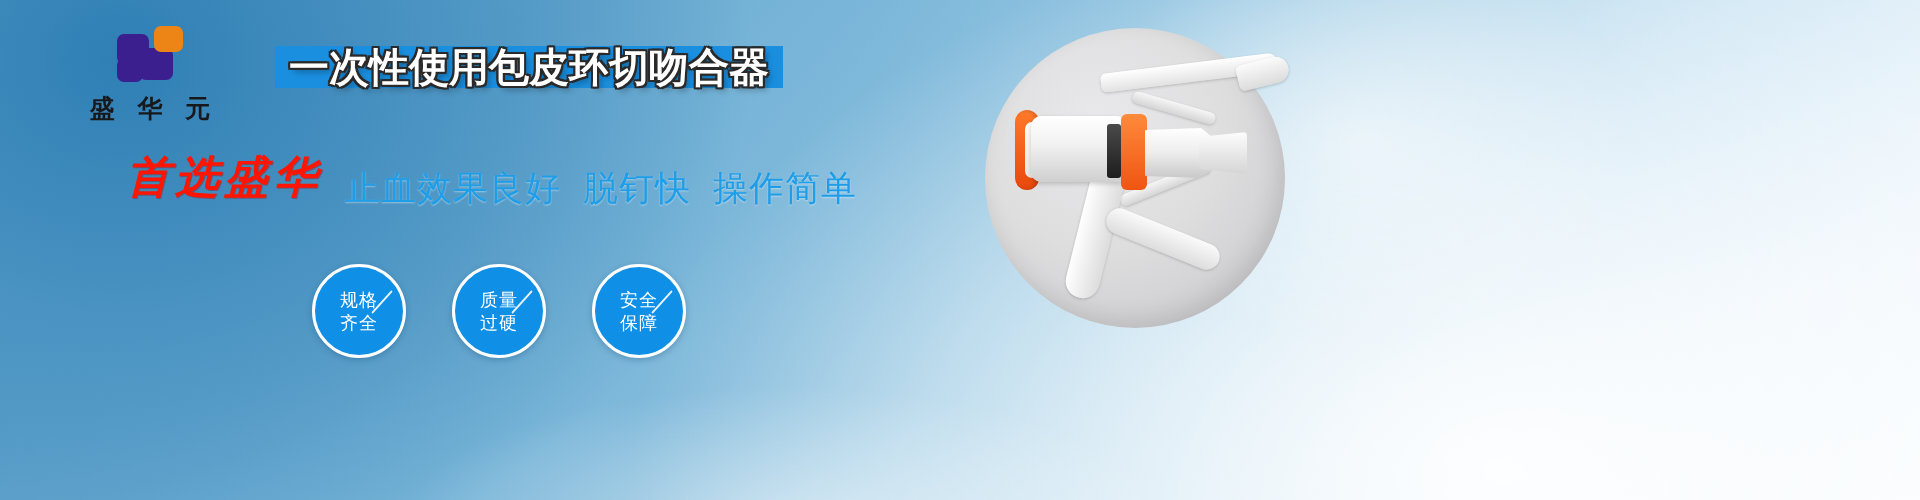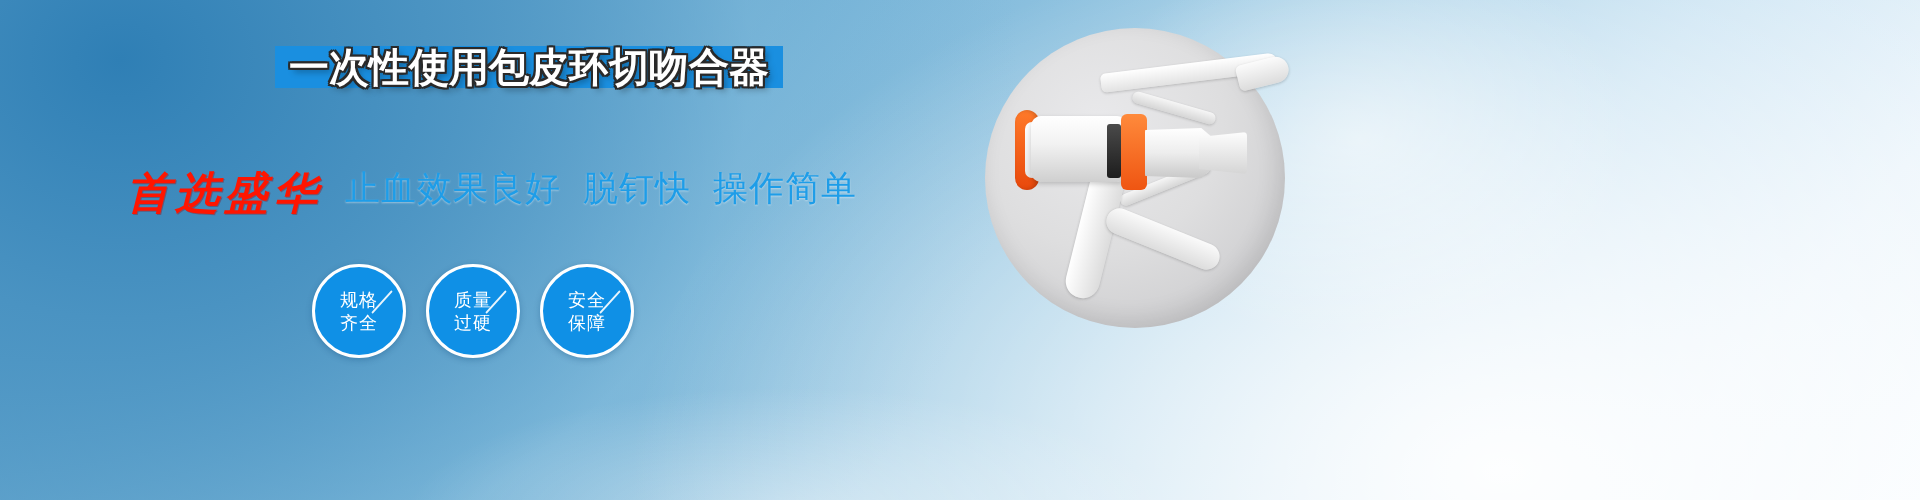--- a/index.html
+++ b/index.html
@@ -65,21 +65,21 @@
     font-weight:700;
     font-size:44px;
     line-height:54px;
     letter-spacing:5px;
     font-family:"DejaVu Serif","Liberation Serif",serif;
     font-style:italic;
     text-shadow:1px 1px 0 rgba(160,0,0,0.35);
     white-space:nowrap;
   }
   .calli-line.l1 { margin-left:6px; }
-  .calli-line.l2 { margin-left:104px;margin-top:16px; }
+  .calli-line.l2 { margin-left:104px; }
 
   
   #title-bar {
     position:absolute; left:275px; top:46px;
     height:42px;
     padding:0 14px;
     background:#1a8fe0;
     display:flex; align-items:center;
   }
   #title-text {
@@ -106,21 +106,21 @@
     font-weight:400;
     letter-spacing:1px;
     white-space:nowrap;
     font-family:Liberation Mono, monospace;
     text-shadow:0 1px 2px rgba(255,255,255,0.45);
   }
 
   
   #badges {
     position:absolute; left:312px; top:264px;
-    display:flex; gap:20px;
+    display:flex; gap:46px;
   }
   .badge {
     position:relative;
     width:94px; height:94px;
     border-radius:50%;
     background:#0f90e6;
     border:3px solid #ffffff;
     box-shadow:0 2px 6px rgba(0,60,110,0.28);
     display:flex; flex-direction:column;
     align-items:center; justify-content:center;
@@ -256,20 +256,29 @@
   }
 </style>
 </head>
 <body>
 
 <div id="banner">
 
   <div id="glow-top-right"></div>
   <div id="glow-bottom"></div>
 
+  <div id="logo-block">
+    <div id="logo-mark">
+      <span class="lm a"></span>
+      <span class="lm c"></span>
+      <span class="lm b"></span>
+      <span class="lm d"></span>
+    </div>
+    <div id="logo-name">盛 华 元</div>
+  </div>
 
   <div id="calligraphy">
     <div class="calli-line l2">首选盛华</div>
   </div>
 
   <div id="title-bar">
     <span id="title-text">一次性使用包皮环切吻合器</span>
   </div>
 
   <div id="subtitle">止血效果良好 脱钉快 操作简单</div>

